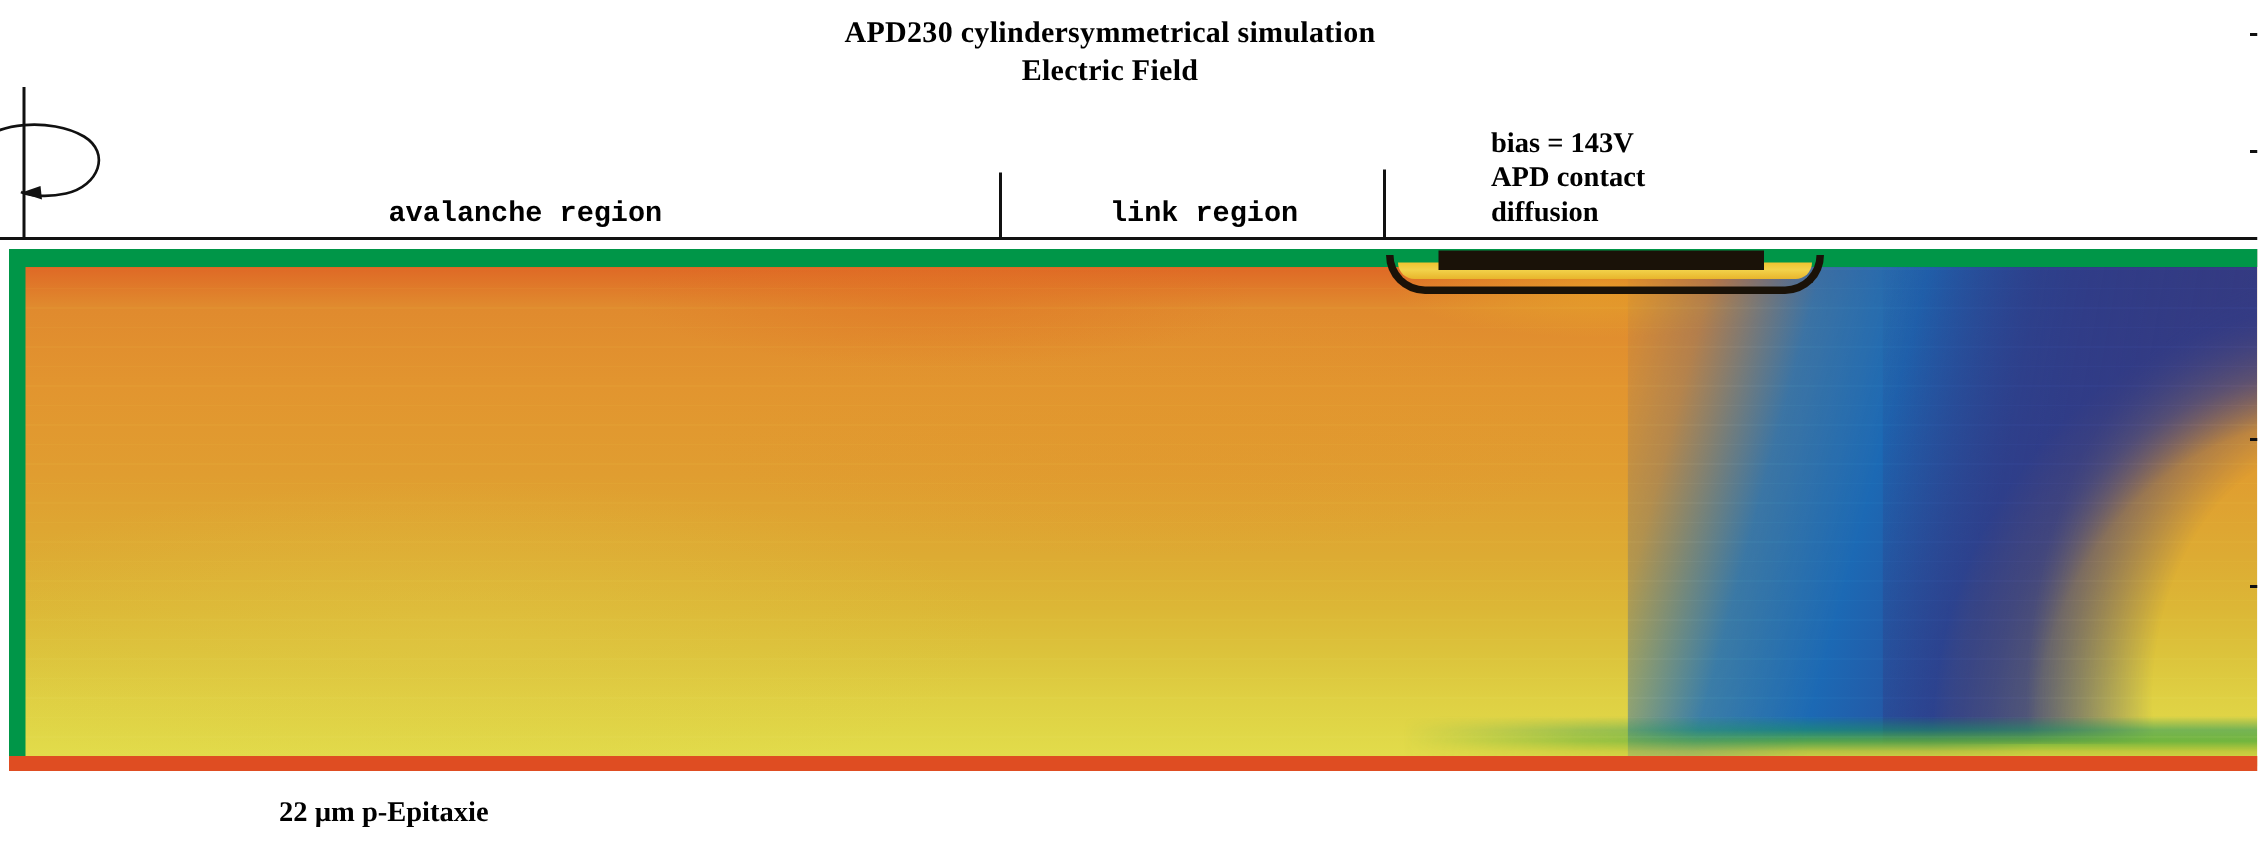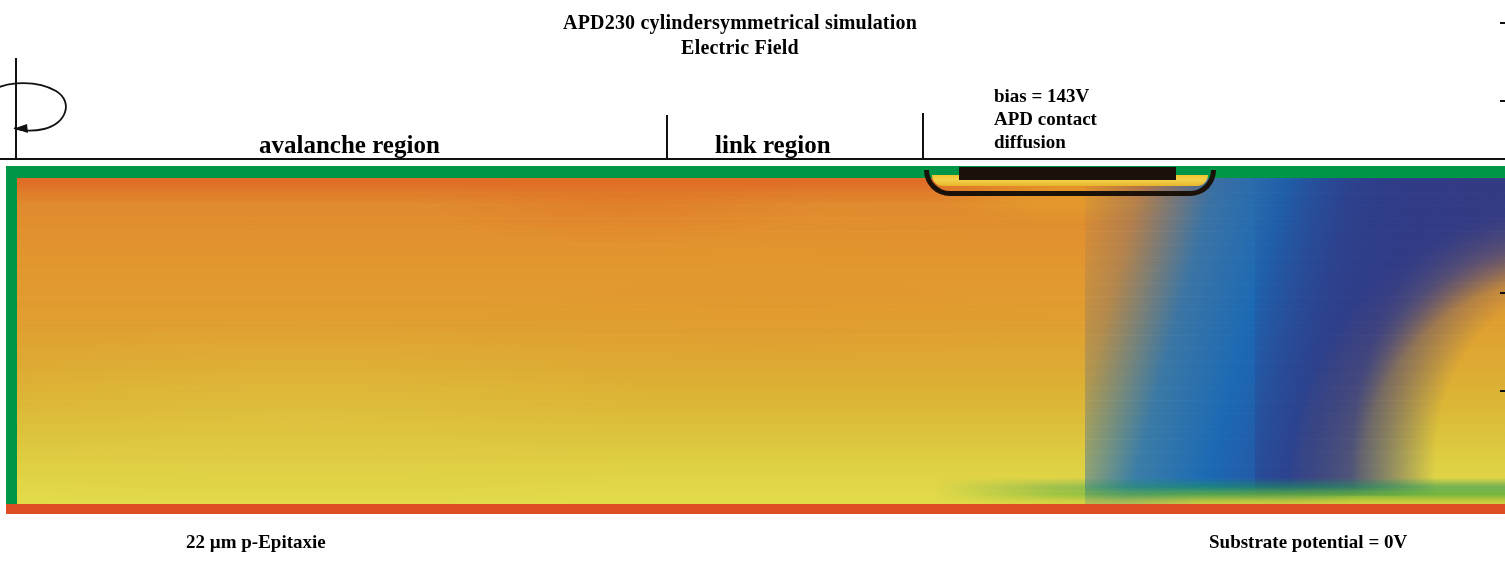--- a/index.html
+++ b/index.html
@@ -20,24 +20,24 @@
 
   
   #header-rule{
     position:absolute;left:0;top:158px;width:1505px;height:2px;background:#111;
   }
   .divider{position:absolute;width:2px;background:#111;}
   #divider-1{left:666px;top:115px;height:44px;}
   #divider-2{left:922px;top:113px;height:46px;}
 
   .region-label{
-    position:absolute;font-weight:bold;font-size:25px;white-space:nowrap;
+    position:absolute;font-weight:bold;font-size:19px;white-space:nowrap;font-family:Liberation Mono, monospace;
   }
   #label-avalanche{left:259px;top:131px;}
-  #label-link{left:715px;top:131px;}
+  #label-link{left:740px;top:131px;}
 
   #contact-label{
     position:absolute;left:994px;top:84px;font-weight:bold;font-size:19px;
     line-height:23px;white-space:nowrap;
   }
   #contact-label span{display:block;}
 
   
   #axis-symbol{position:absolute;left:0px;top:58px;width:105px;height:105px;}
 
@@ -228,15 +228,14 @@
   <div id="diffusion-well"></div>
   <div id="diffusion-bright"></div>
   <div id="contact-metal"></div>
 
   <div class="edge-tick" style="top:22px"></div>
   <div class="edge-tick" style="top:100px"></div>
   <div class="edge-tick" style="top:292px"></div>
   <div class="edge-tick" style="top:390px"></div>
 
   <div class="caption" id="caption-epi">22 µm p-Epitaxie</div>
-  <div class="caption" id="caption-substrate">Substrate potential  = 0V</div>
 
 </div>
 
 </body></html>

